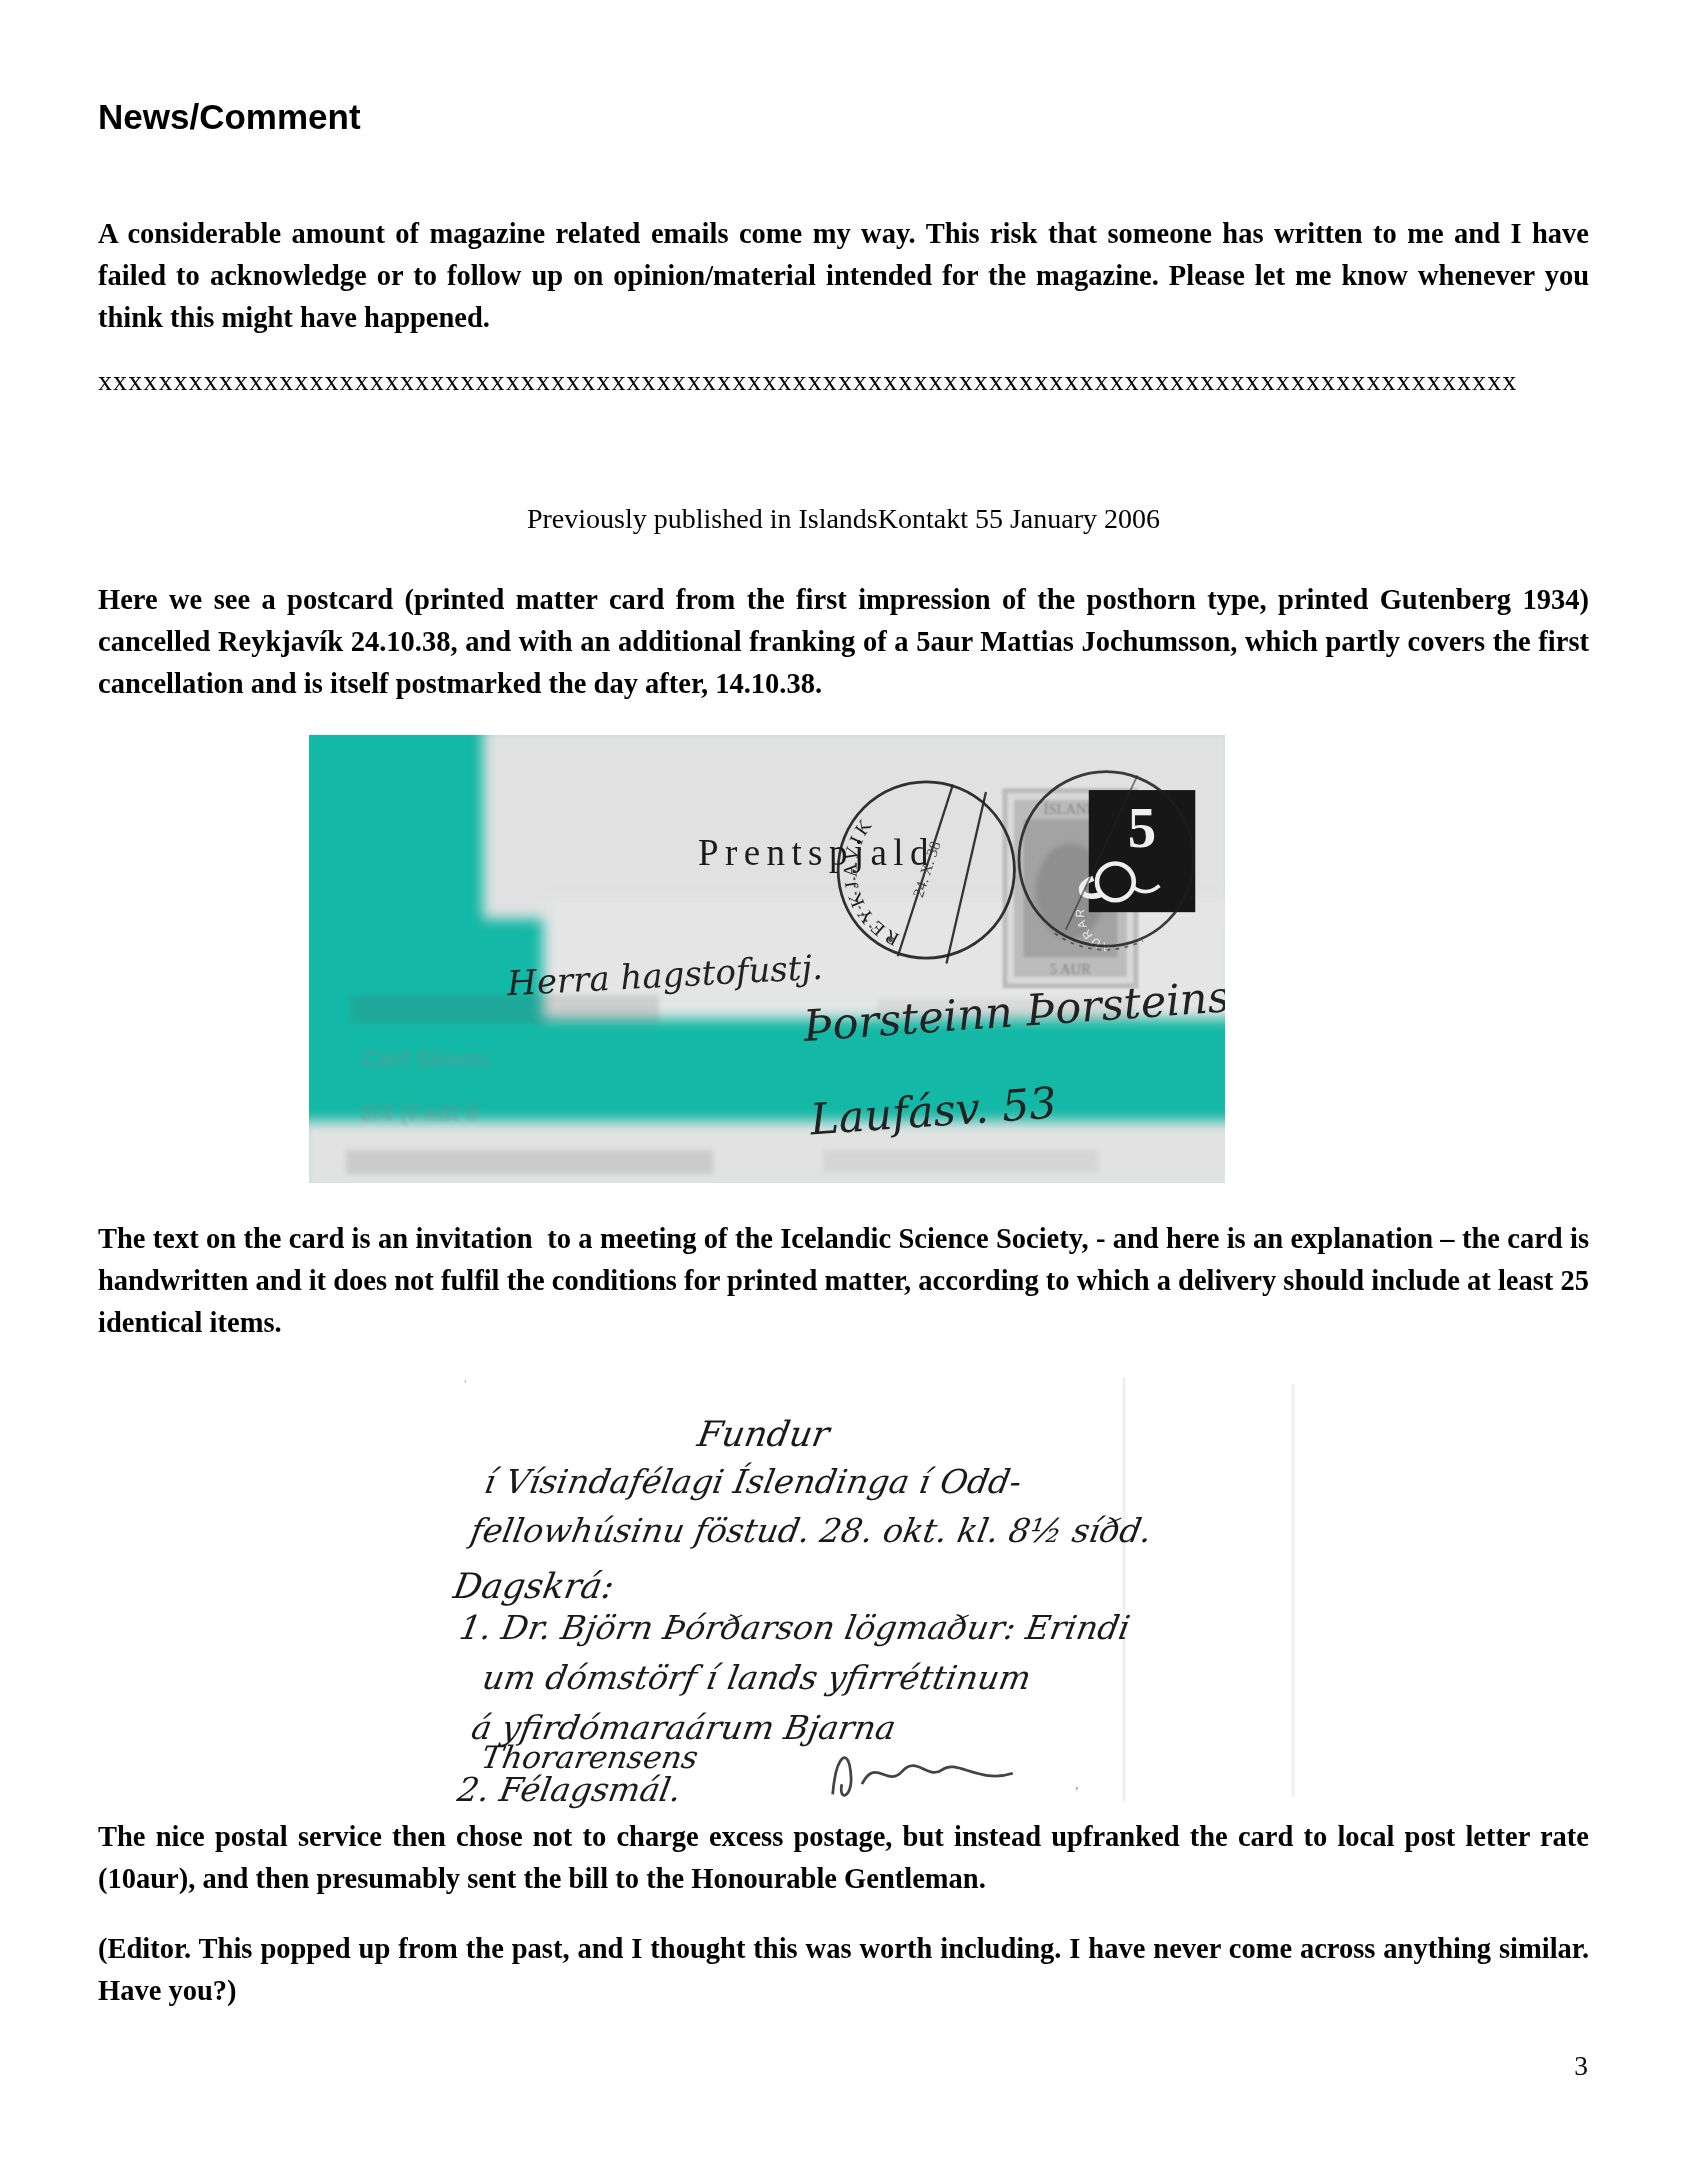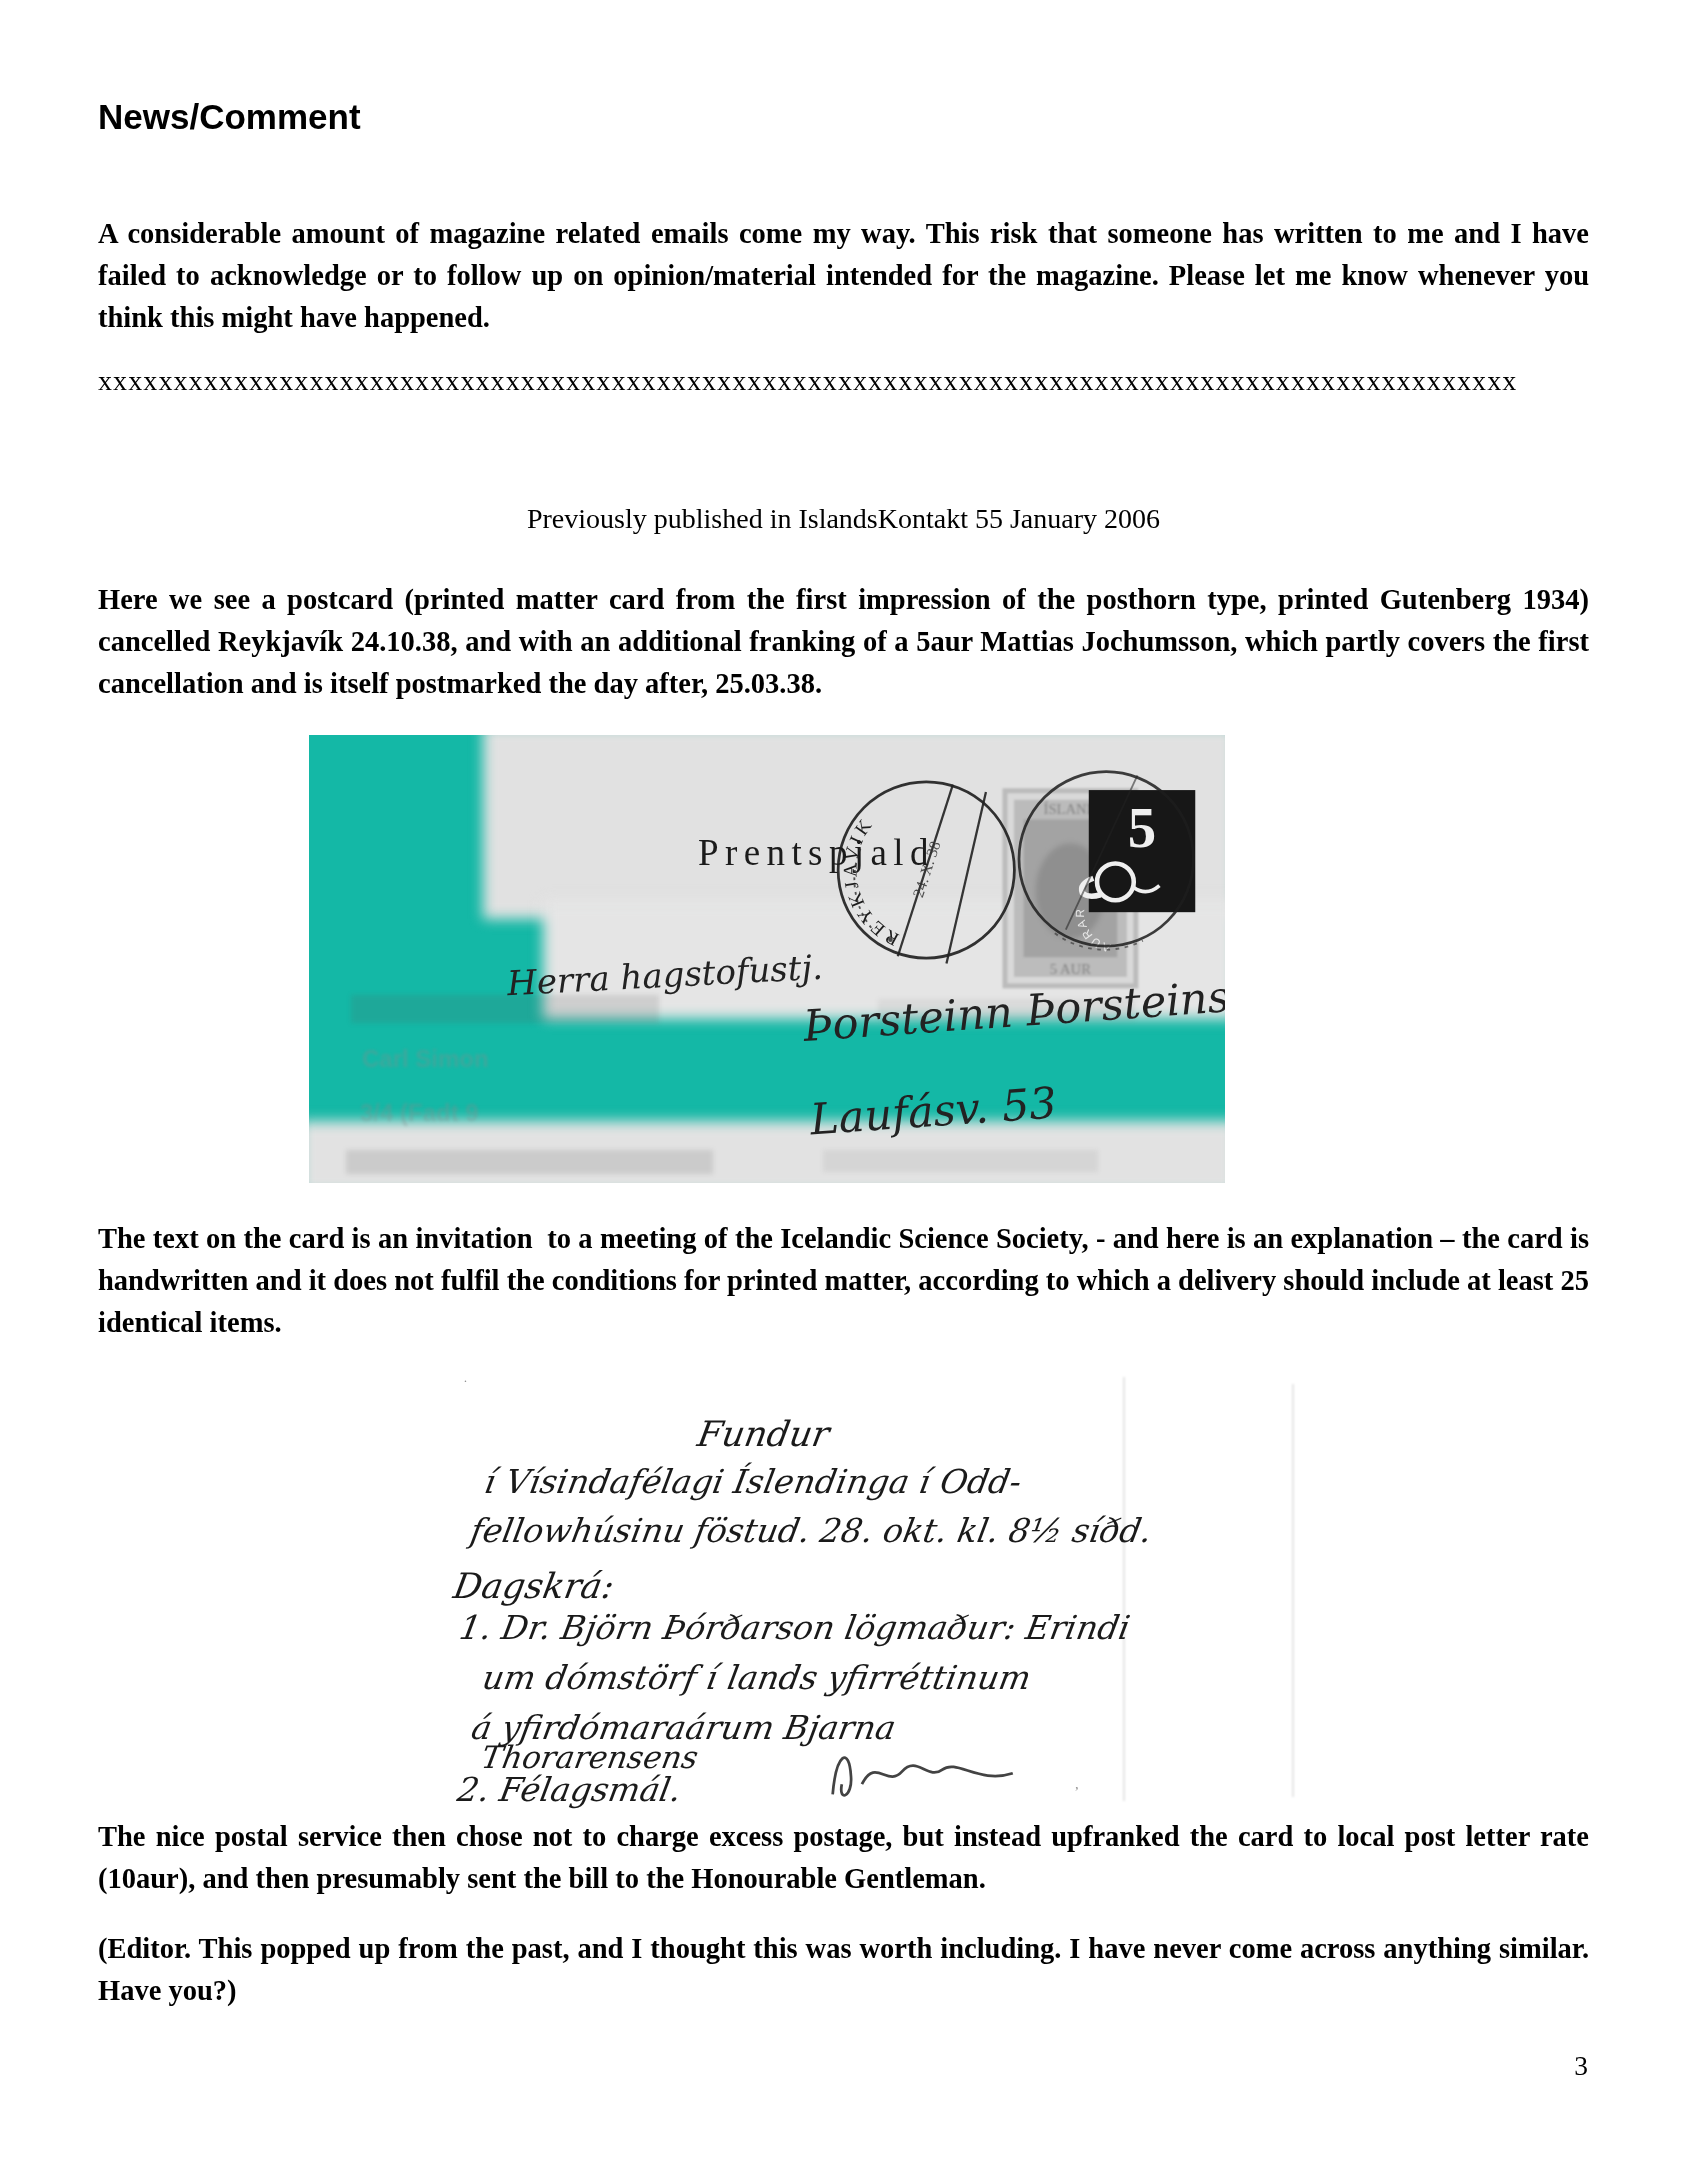--- a/index.html
+++ b/index.html
@@ -46,21 +46,21 @@
 
   <div class="abs doc-header">News/Comment</div>
 
   <div class="abs para" style="top:213px;">A considerable amount of magazine related emails come my way. This risk that someone has written to me and I have failed to acknowledge or to follow up on opinion/material intended for the magazine. Please let me know whenever you think this might have happened.</div>
 
   <div class="abs separator">xxxxxxxxxxxxxxxxxxxxxxxxxxxxxxxxxxxxxxxxxxxxxxxxxxxxxxxxxxxxxxxxxxxxxxxxxxxxxxxxxxxxxxxxxxxxxx</div>
 
 
   <div class="abs subtitle">Previously published in IslandsKontakt 55 January 2006</div>
 
-  <div class="abs para" style="top:579px;">Here we see a postcard (printed matter card from the first impression of the posthorn type, printed Gutenberg 1934) cancelled Reykjavík 24.10.38, and with an additional franking of a 5aur Mattias Jochumsson, which partly covers the first cancellation and is itself postmarked the day after, 25.03.38.</div>
+  <div class="abs para" style="top:579px;">Here we see a postcard (printed matter card from the first impression of the posthorn type, printed Gutenberg 1934) cancelled Reykjavík 24.10.38, and with an additional franking of a 5aur Mattias Jochumsson, which partly covers the first cancellation and is itself postmarked the day after, 14.10.38.</div>
 
   <div class="abs postcard">
     <div class="patch" style="left:174px;top:-9.2px;width:753px;height:193px;background:#e1e1e1;"></div>
     <div class="patch" style="left:234px;top:165px;width:693px;height:119px;background:#e5e5e5;"></div>
     <div class="patch" style="left:-9.2px;top:386px;width:937px;height:73px;background:#e2e2e2;"></div>
 
     <div class="bleedbar" style="left:42px;top:260px;width:308px;height:27.5px;"></div>
     <div class="bleed" style="left:53px;top:310px;font-size:24px;">Carl Simon</div>
     <div class="bleed" style="left:51px;top:364px;font-size:24px;">3/4 (Fadt 9</div>
     <div class="bleedbar" style="left:37px;top:415px;width:367px;height:24px;"></div>

